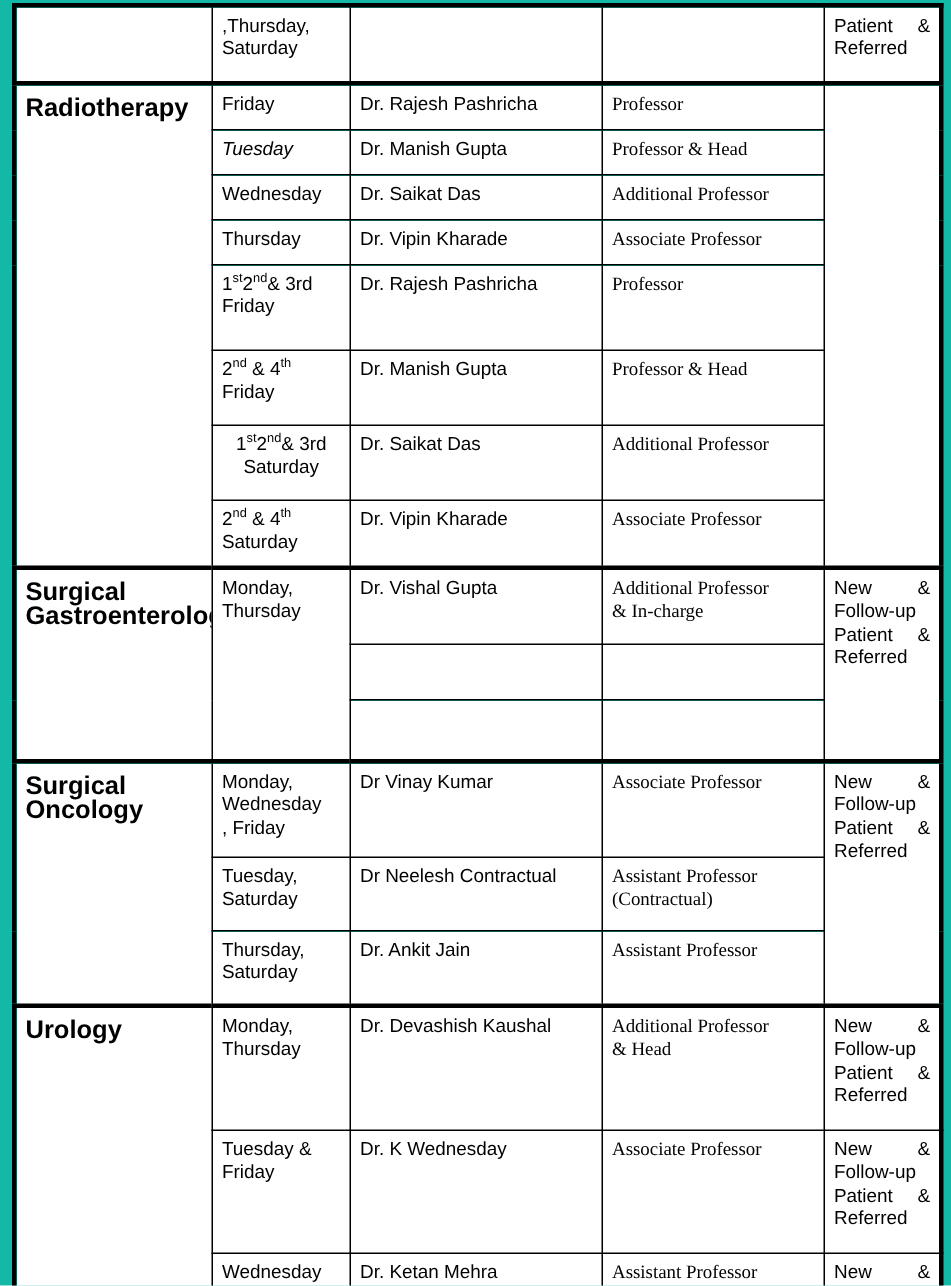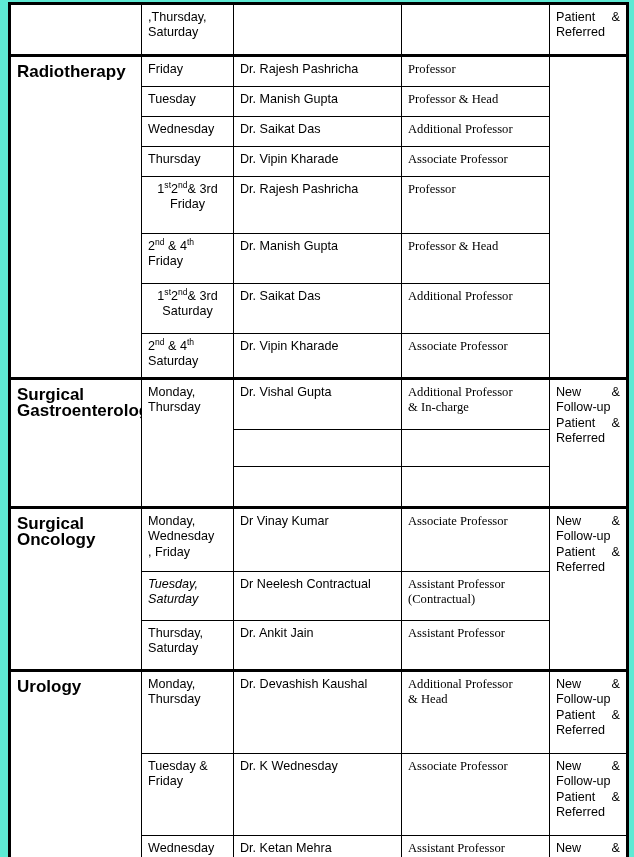--- a/index.html
+++ b/index.html
@@ -14,21 +14,21 @@
     font-family: "Liberation Sans", sans-serif;
     color: #000000;
     overflow: hidden;
   }
 
   
   .page {
     position: relative;
     width: 634px;
     height: 857px;
-    background: #5eead4;
+    background: #14b8a6;
   }
 
   table.schedule {
     position: absolute;
     left: 8px;
     top: 2px;
     width: 618px;
     border-collapse: collapse;
     table-layout: fixed;
     font-size: 12.6px;
@@ -127,39 +127,39 @@
         <td class="col-dept" rowspan="8">
           <span class="dept-name">Radiotherapy</span>
         </td>
         <td class="col-days" style="height:20px;">Friday</td>
         <td>Dr. Rajesh Pashricha</td>
         <td class="col-design">Professor</td>
         <td rowspan="8"></td>
       </tr>
 
       <tr>
-        <td class="col-days" style="height:20px;">Tuesday</td>
+        <td class="col-days" style="height:20px;font-style:italic;">Tuesday</td>
         <td>Dr. Manish Gupta</td>
         <td class="col-design">Professor &amp; Head</td>
       </tr>
 
       <tr>
         <td class="col-days" style="height:20px;">Wednesday</td>
         <td>Dr. Saikat Das</td>
         <td class="col-design">Additional Professor</td>
       </tr>
 
       <tr>
         <td class="col-days" style="height:20px;">Thursday</td>
         <td>Dr. Vipin Kharade</td>
         <td class="col-design">Associate Professor</td>
       </tr>
 
       <tr>
-        <td class="col-days" style="height:47px;text-align:center;">
+        <td class="col-days" style="height:47px;">
           <span class="days-text">1<sup>st</sup>2<sup>nd</sup><span>&amp; 3rd Friday</span></span>
         </td>
         <td>Dr. Rajesh Pashricha</td>
         <td class="col-design">Professor</td>
       </tr>
 
       <tr>
         <td class="col-days" style="height:40px;">
           <span class="days-text">2<sup>nd</sup> &amp; 4<sup>th</sup><br><span>Friday</span></span>
         </td>
@@ -217,21 +217,21 @@
           <span class="days-text">Monday,<br>Wednesday<br>, Friday</span>
         </td>
         <td>Dr Vinay Kumar</td>
         <td class="col-design">Associate Professor</td>
         <td rowspan="3">
           <span class="col-type-text">New &amp; Follow-up Patient &amp; Referred</span>
         </td>
       </tr>
 
       <tr>
-        <td class="col-days" style="height:39px;font-style:italic;">
+        <td class="col-days" style="height:39px;">
           <span class="days-text">Tuesday,<br>Saturday</span>
         </td>
         <td>Dr Neelesh Contractual</td>
         <td class="col-design">
           <span>Assistant Professor<br>(Contractual)</span>
         </td>
       </tr>
 
       <tr class="section-end">
         <td class="col-days" style="height:39px;">

